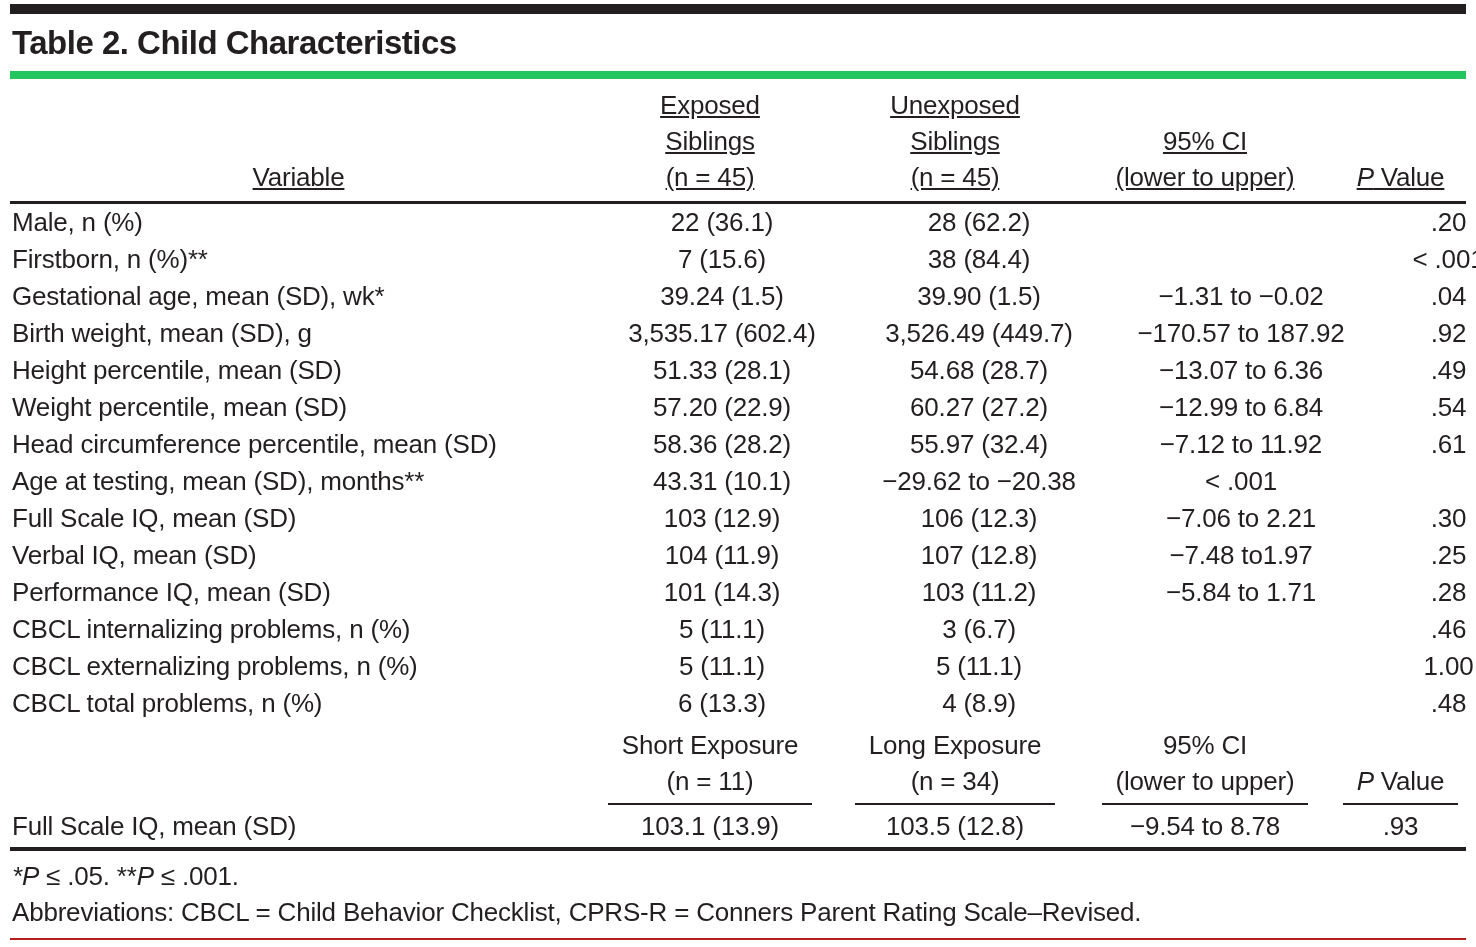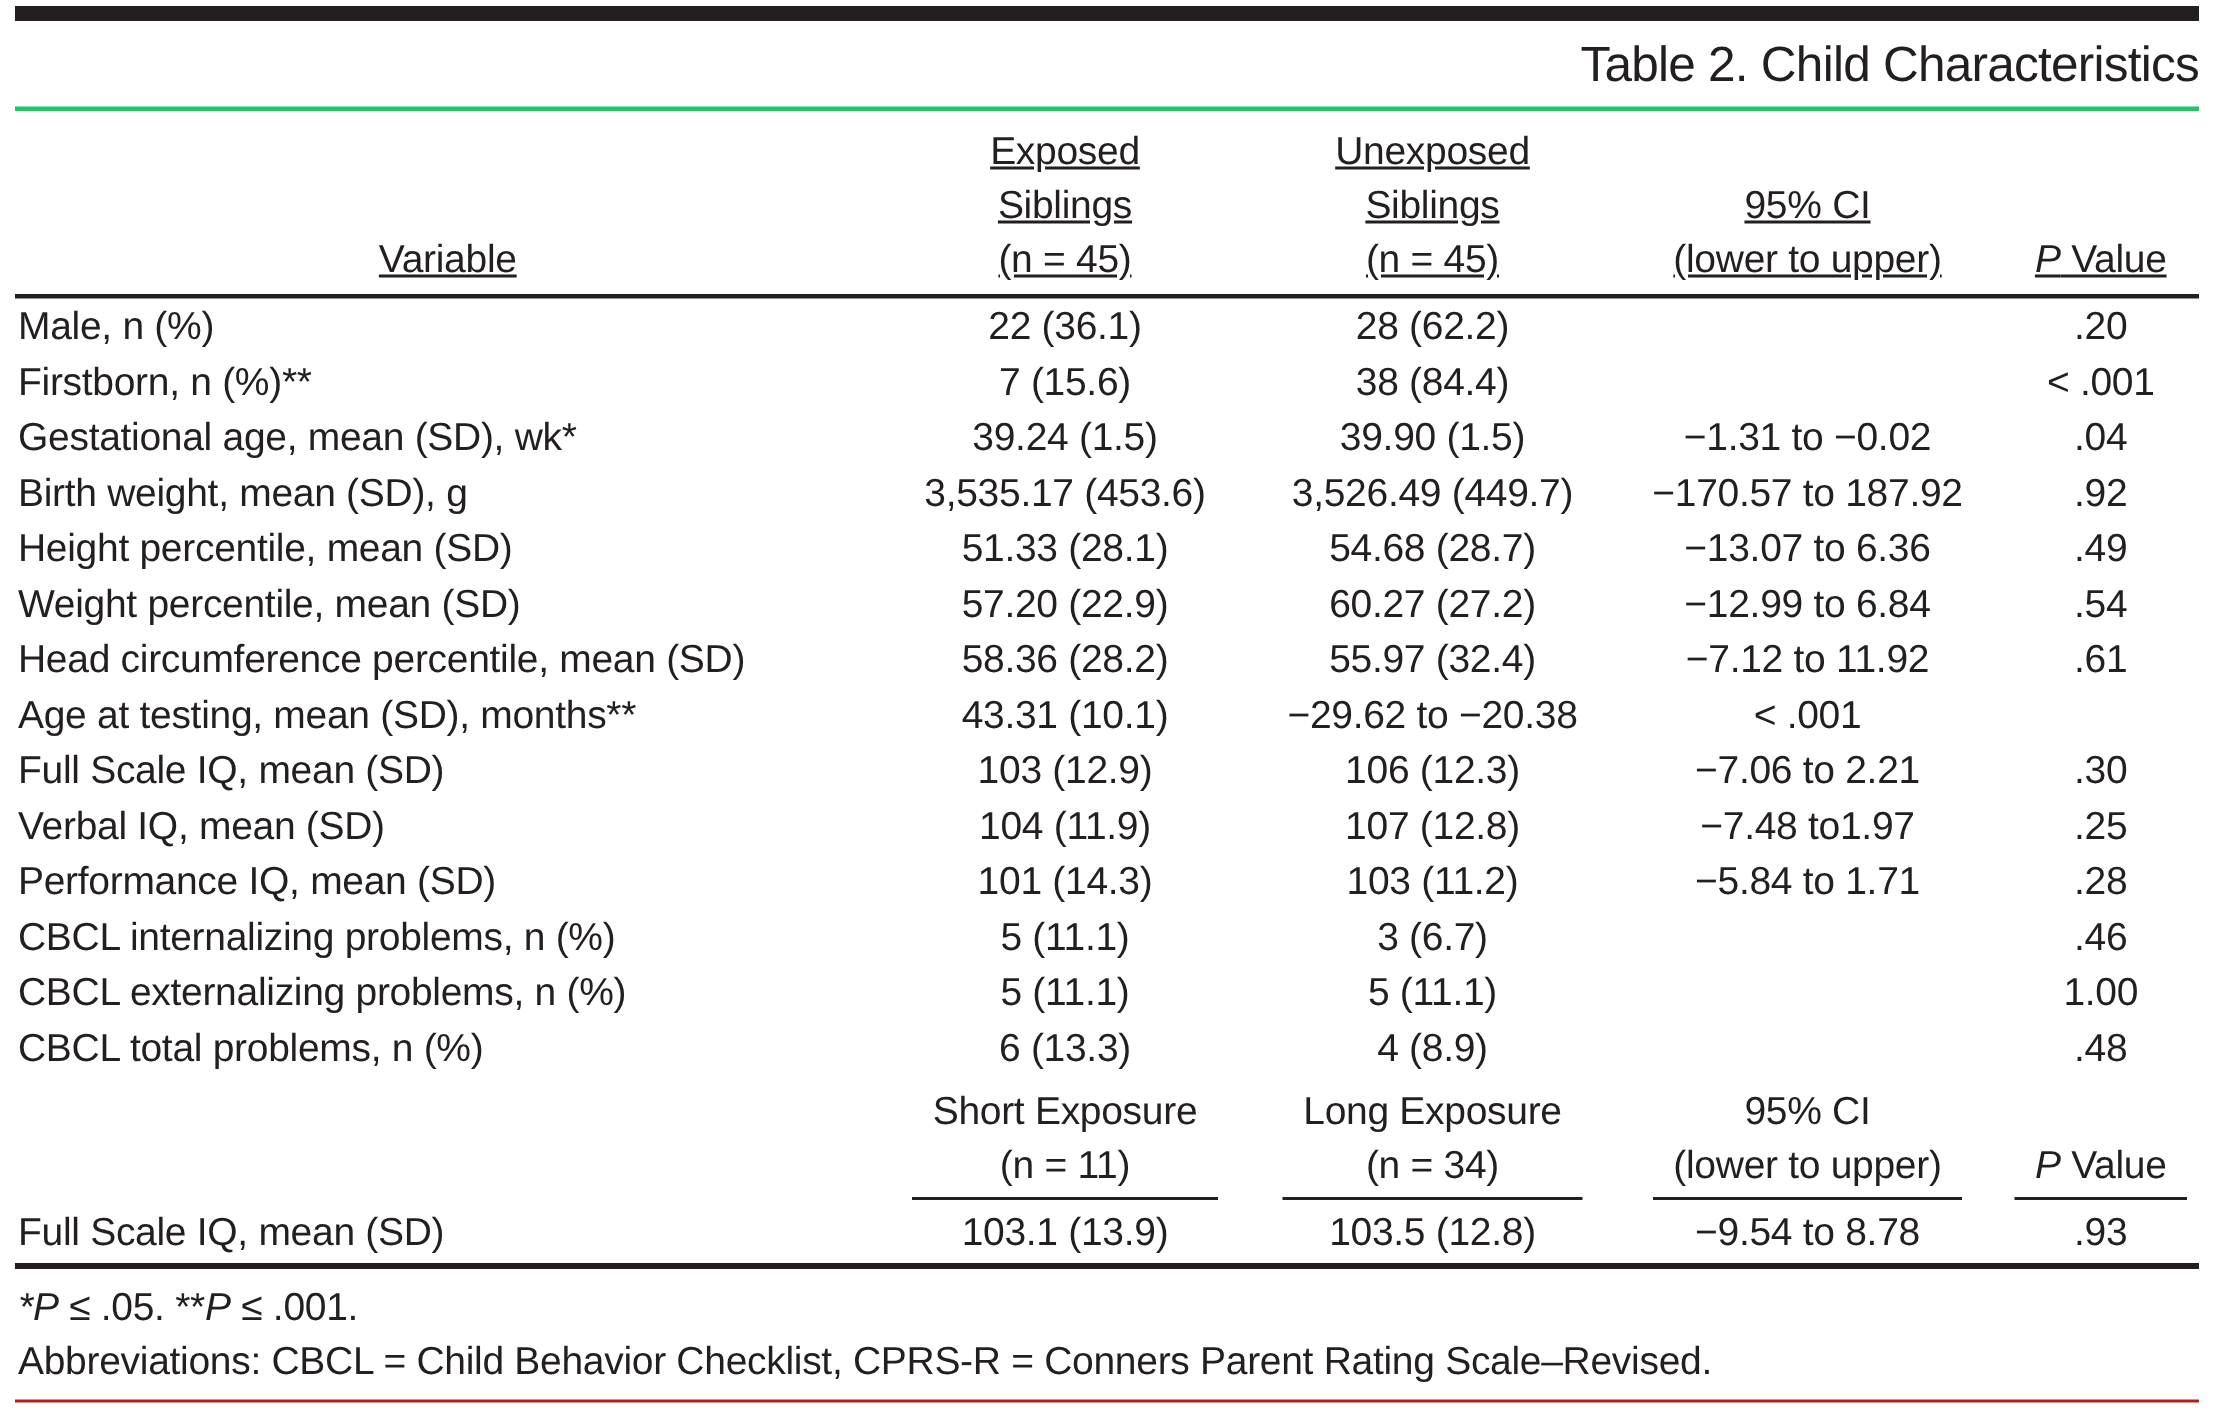--- a/index.html
+++ b/index.html
@@ -6,42 +6,41 @@
   body{
     width:1476px;height:947px;
     font-family:"Liberation Sans", sans-serif;
     color:#231f20;
     -webkit-font-smoothing:antialiased;
     overflow:hidden;
   }
   .page{padding:0 10px;}
   .topbar{height:10px;background:#231f20;margin-top:4px;}
   .title{
-    font-size:33px;font-weight:normal;letter-spacing:-0.5px;
+    font-size:33px;font-weight:bold;letter-spacing:-0.5px;
     padding:10px 0 9px 2px;
-    border-bottom:3px solid #22c55e;
-    text-align:right;
+    border-bottom:8px solid #22c55e;
   }
   .grid{
     display:grid;
     grid-template-columns:575px 250px 240px 260px 131px;
   }
   .thead{
     align-items:end;
     padding:8px 0 6px 0;
     border-bottom:3px solid #231f20;
     font-size:26px;line-height:36px;letter-spacing:-0.2px;
   }
   .th{text-align:center;white-space:pre-line;text-decoration:underline;}
   .th.left{text-align:center;padding-left:2px;}
   .tbody{font-size:26px;letter-spacing:-0.2px;}
   .tr{
     display:grid;
     grid-template-columns:575px 250px 240px 260px 131px;
-    height:37px;align-items:center;
+    height:37px;align-items:center;gap:12px;
   }
   .td{text-align:center;white-space:nowrap;}
   .td.label{text-align:left;padding-left:2px;overflow:hidden;}
   .subhead{
     align-items:end;
     margin-top:5px;
     font-size:26px;line-height:36px;letter-spacing:-0.2px;
   }
   .uline{
     display:inline-block;
@@ -100,21 +99,21 @@
     </div>
     <div class="tr">
       <div class="td label">Gestational age, mean (SD), wk*</div>
       <div class="td">39.24 (1.5)</div>
       <div class="td">39.90 (1.5)</div>
       <div class="td">−1.31 to −0.02</div>
       <div class="td">.04</div>
     </div>
     <div class="tr">
       <div class="td label">Birth weight, mean (SD), g</div>
-      <div class="td">3,535.17 (453.6)</div>
+      <div class="td">3,535.17 (602.4)</div>
       <div class="td">3,526.49 (449.7)</div>
       <div class="td">−170.57 to 187.92</div>
       <div class="td">.92</div>
     </div>
     <div class="tr">
       <div class="td label">Height percentile, mean (SD)</div>
       <div class="td">51.33 (28.1)</div>
       <div class="td">54.68 (28.7)</div>
       <div class="td">−13.07 to 6.36</div>
       <div class="td">.49</div>

